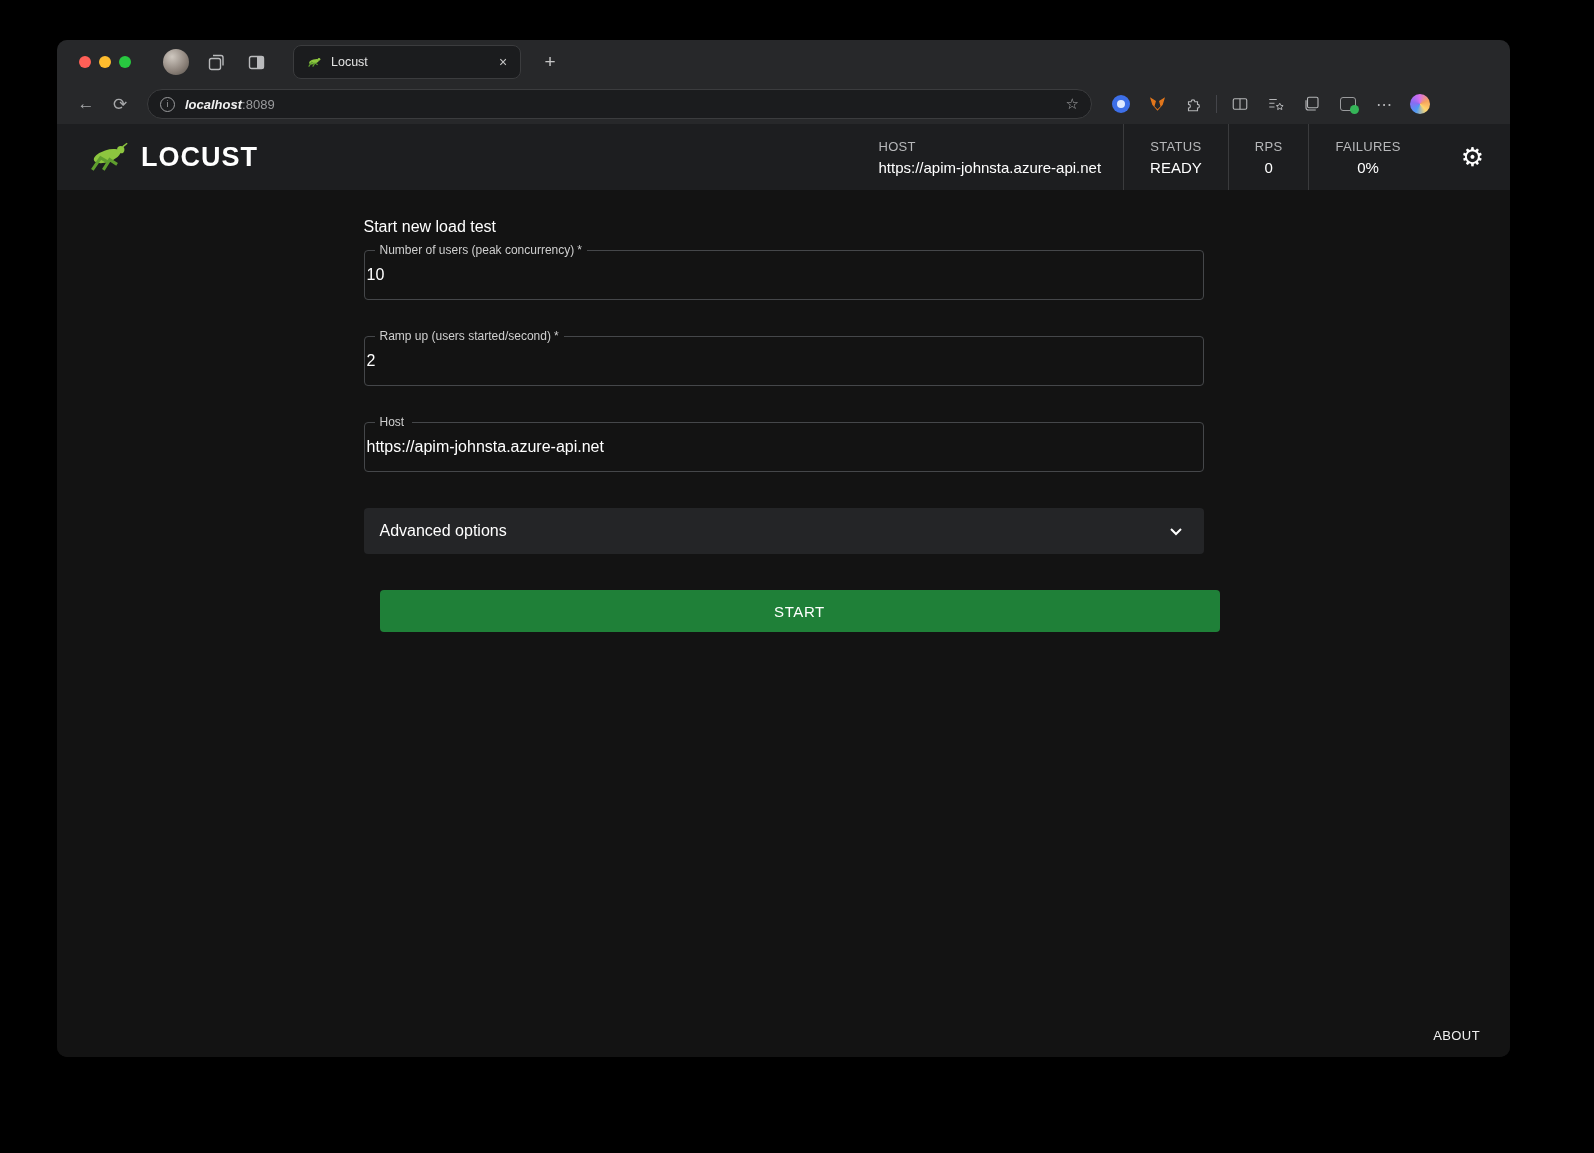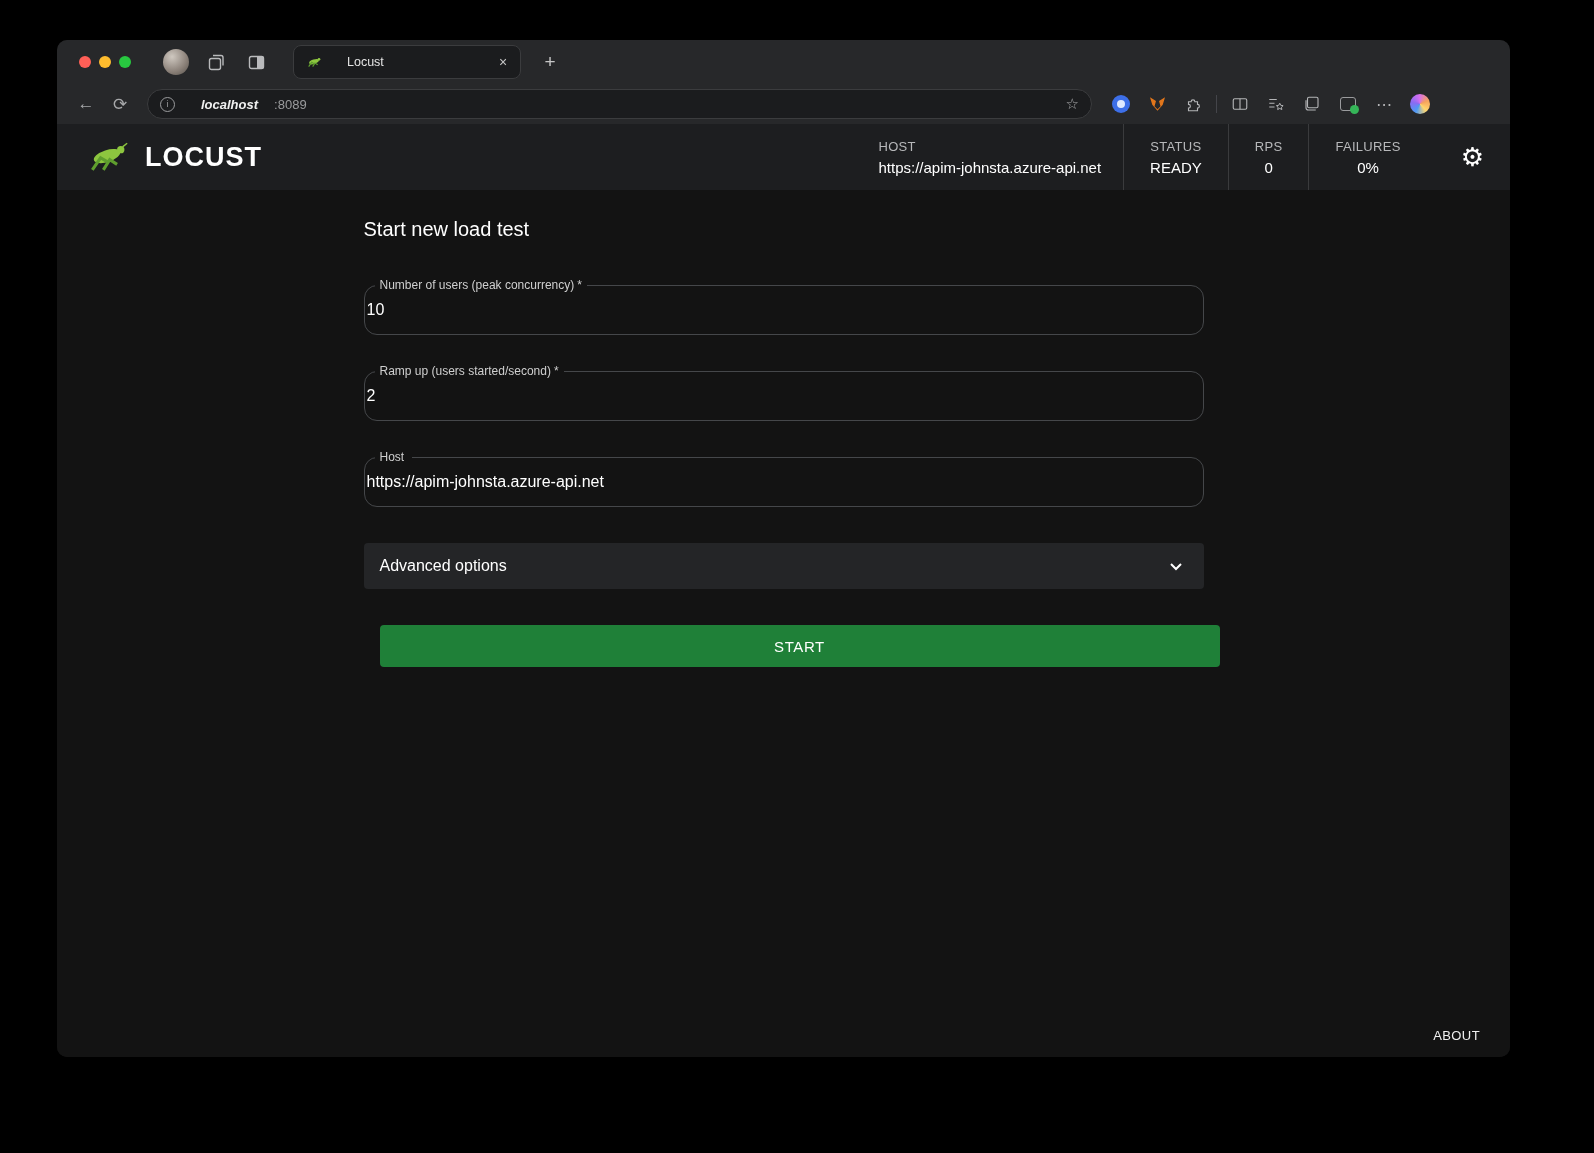--- a/index.html
+++ b/index.html
@@ -1,21 +1,21 @@
 <!DOCTYPE html>
 <html style="--start-green: #1f8038; --logo-green: #8dc63f; --logo-green-dark: #5f9e2e;"><head>
 <meta charset="utf-8">
 <style>
   * { margin:0; padding:0; box-sizing:border-box; }
   html,body { background:#000; font-family:"Liberation Sans","DejaVu Sans",sans-serif; }
   .stage { position:relative; width:1594px; height:1153px; background:#000; overflow:hidden; }
   .window { position:absolute; left:57px; top:40px; width:1453px; height:1017px;
             border-radius:10px; overflow:hidden; background:#131313;
             box-shadow:0 8px 40px rgba(0,0,0,.7); display:flex; flex-direction:column; }
-  [data-interactable="true"]:not(input){ cursor:pointer;gap:16px; }
+  [data-interactable="true"]:not(input){ cursor:pointer; }
 
   
   .tabstrip { height:44px; background:#27282a; display:flex; align-items:center; padding:0 14px 0 22px; flex:0 0 auto; }
   .lights { display:flex; gap:8px; align-items:center; }
   .light { width:12px; height:12px; border-radius:50%; }
   .light.red{ background:#ff5f57; } .light.yellow{ background:#febc2e; } .light.green{ background:#28c840; }
   .avatar { width:26px; height:26px; border-radius:50%; margin-left:32px;
             background:radial-gradient(circle at 35% 30%, #cfc8c0, #8a8078 60%, #55504a); }
   .chrome-btn { width:26px; height:26px; margin-left:14px; display:flex; align-items:center; justify-content:center; color:#b9babc; }
   .tab { margin-left:24px; width:228px; height:34px; background:#1b1c1e; border:1px solid #3b3c3e;
@@ -55,22 +55,22 @@
   .host-col { display:flex; flex-direction:column; justify-content:center; align-items:flex-start; gap:5px; padding-right:22px; }
   .stat { display:flex; flex-direction:column; justify-content:center; align-items:center; gap:5px; padding:0 26px; }
   .stat-label { color:#b7b8ba; font-size:13px; letter-spacing:.3px; }
   .stat-value { color:#fff; font-size:15px; }
   .hdivider { width:1px; background:#3a3b3d; align-self:stretch; }
   .gear { display:flex; align-items:center; justify-content:center; color:#fff; font-size:26px; padding-left:34px; }
 
   
   .content { flex:1; background:#131313; position:relative; }
   .container { width:840px; margin:0 auto; padding-top:28px; }
-  .page-title { color:#fff; font-size:20px; font-weight:400; margin-bottom:44px; }
-  .field { position:relative; border:1px solid #45474a; border-radius:13px; height:50px; margin-bottom:36px; }
+  .page-title { color:#fff; font-size:16px; font-weight:400; margin-bottom:14px; }
+  .field { position:relative; border:1px solid #45474a; border-radius:4px; height:50px; margin-bottom:36px; }
   .field-label { position:absolute; top:-8px; left:10px; background:#131313; padding:0 5px;
                  font-size:12px; color:#cfcfcf; white-space:nowrap; }
   .req { margin-left:3px; }
   .field-input { width:100%; height:100%; background:transparent; border:none; outline:none;
                  color:#fff; font-size:16px; padding:0 2px; font-family:"Liberation Sans","DejaVu Sans",sans-serif; }
   .accordion { height:46px; background:#242527; border-radius:4px; display:flex; align-items:center;
                justify-content:space-between; padding:0 16px; margin-bottom:36px;margin-top:27px; }
   .accordion-label { color:#fff; font-size:16px; }
   .start-btn { width:100%; height:42px; background:var(--start-green,#1f8038); border:none; border-radius:4px;
                color:#fff; font-size:15px; letter-spacing:.6px;

